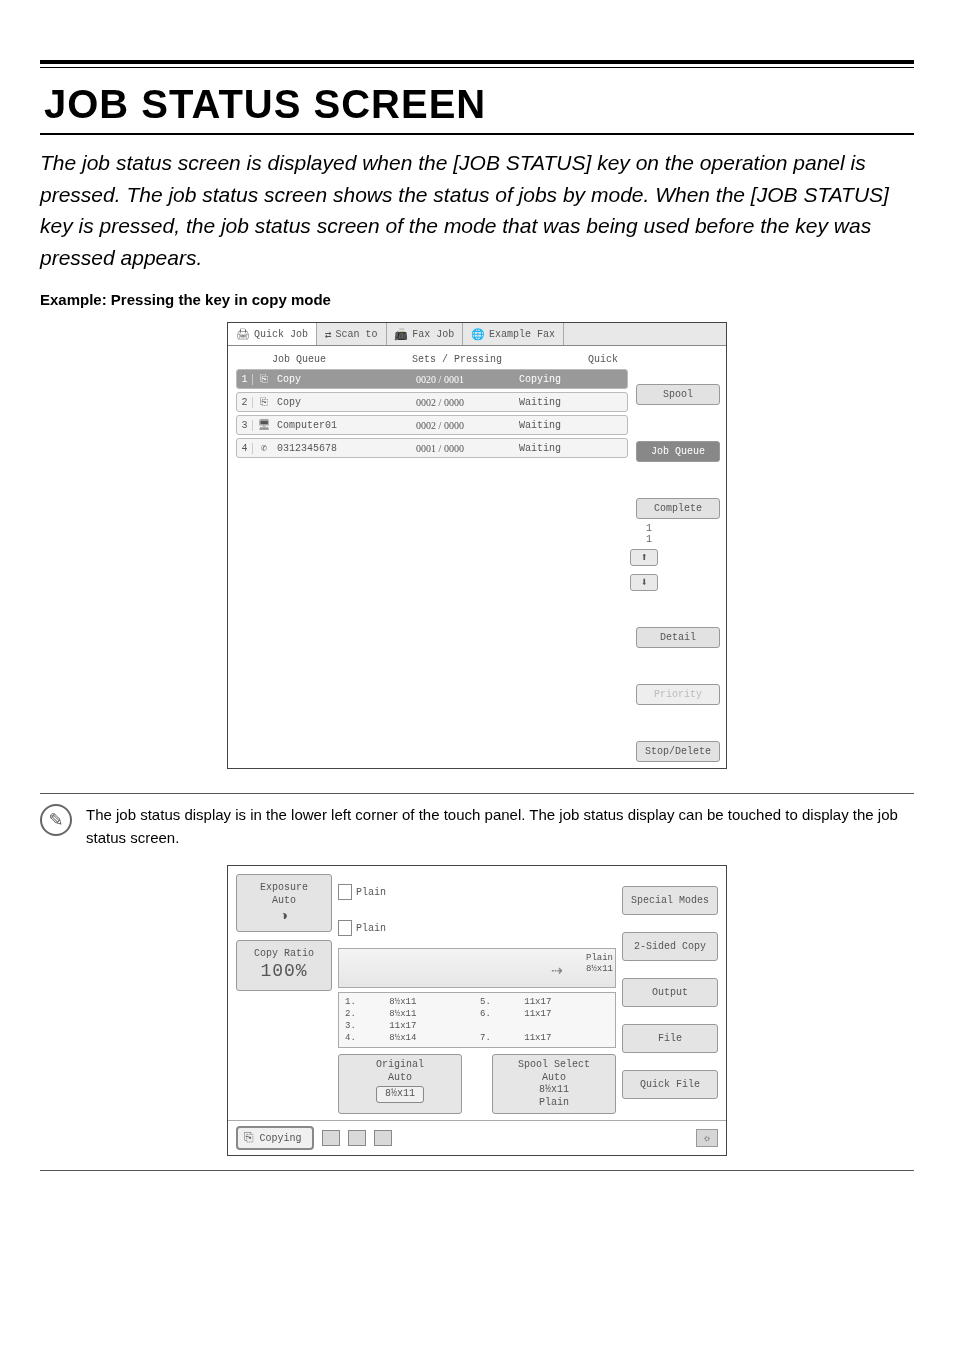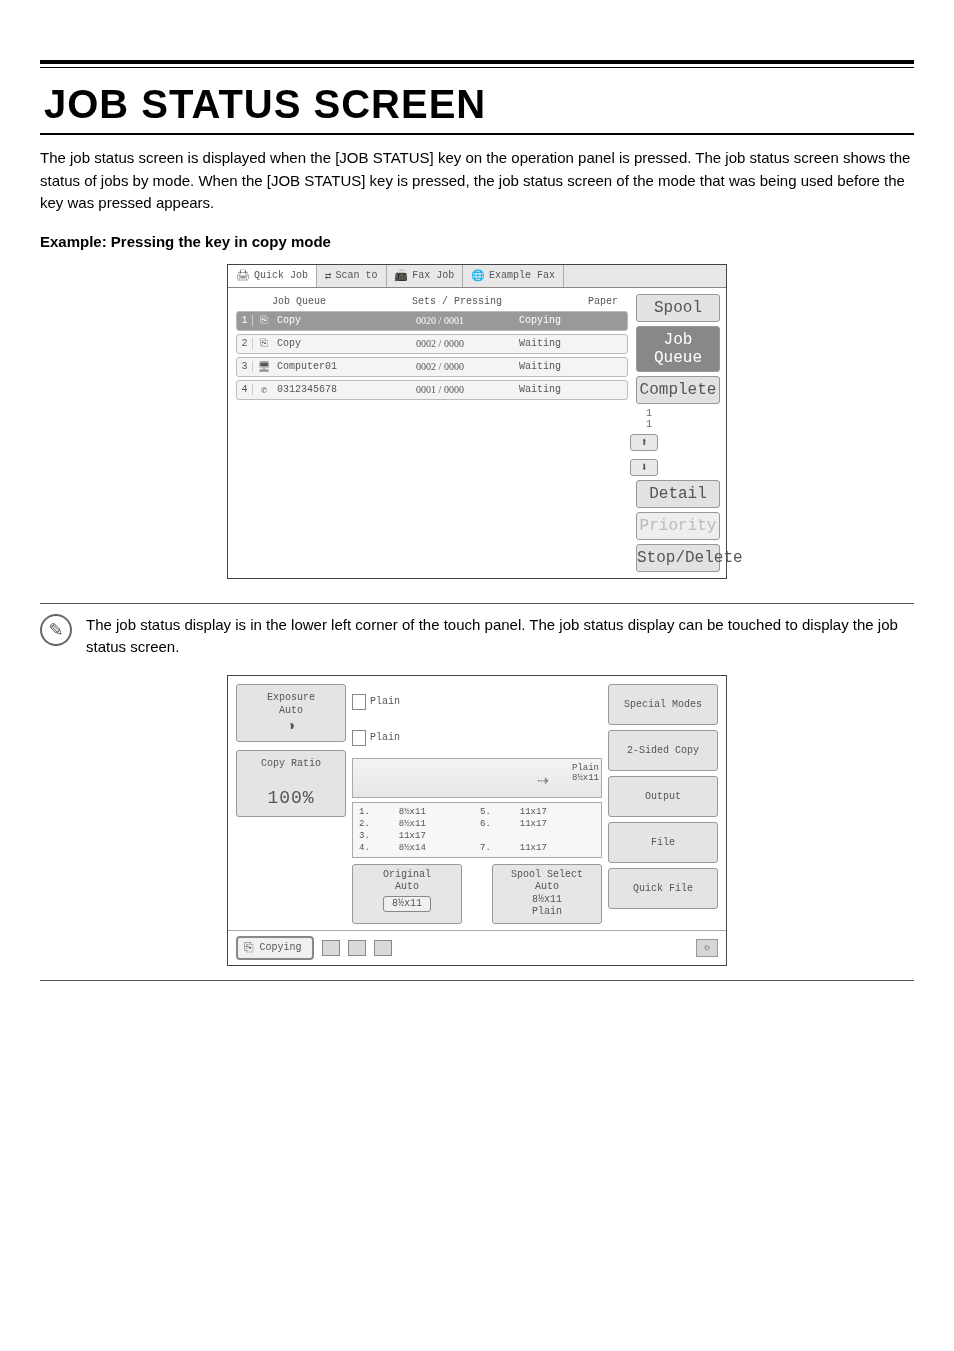--- a/index.html
+++ b/index.html
@@ -17,21 +17,21 @@
 
   h1 {
     font-size: 40px;
     font-weight: bold;
     padding: 8px 0 6px 4px;
     border-bottom: 2px solid #000;
     margin-bottom: 12px;
     letter-spacing:1px;
   }
 
-  .intro { line-height: 1.5; font-size: 15px; }
+  .intro { line-height: 1.5; font-size: 21px; font-style: italic; }
 
   .subhead { font-weight: bold; margin: 18px 0 10px 0; font-size:15px;}
 
   
   .screen1-wrap { display:flex; justify-content:center; padding:4px 0 20px 0;}
   .screen1 {
     width: 500px;
     border: 1px solid #444;
     background:#fff;
     font-family: "Courier New", monospace;
@@ -56,21 +56,21 @@
   }
   .jobrow .n { width:16px; text-align:center; border-right:1px solid #ccc;}
   .jobrow .ic { width:22px; text-align:center;}
   .jobrow .nm { width:110px; padding-left:2px; overflow:hidden; white-space:nowrap;}
   .jobrow .pg { width:110px; text-align:center;font-family:Liberation Serif, serif;}
   .jobrow .st { width:90px; text-align:center;}
   .jobrow.selected { background:#999; color:#fff; }
 
   .sidebtn {
     border:1px solid #999; border-radius:3px; text-align:center;
-    padding:4px 0; background:#e2e2e2; font-size:16px;
+    padding:4px 0; background:#e2e2e2; font-size:10px;margin-top:32px;
   }
   .sidebtn.selected { background:#888; color:#fff; }
   .sidebtn.disabled { color:#bbb; background:#eee; }
   .navbtn { width:28px; border:1px solid #999; border-radius:3px; text-align:center; font-size:12px; background:#e9e9e9; align-self:flex-end; margin-right:62px;}
   .rightcol .spacer { flex:1; }
   .counter { font-size:10px; text-align:right; padding-right:68px; color:#666; line-height:1.1;}
 
   hr.divider { border:none; border-top:1px solid #555; margin: 4px 0 10px 0;}
 
   
@@ -90,37 +90,37 @@
     background:#fff;
     font-family:"Courier New", monospace;
     font-size:10px; color:#555;
   }
   .s2-body { display:flex; padding:8px 8px 6px 8px; gap:6px;}
   .s2-left { width:110px; display:flex; flex-direction:column; gap:8px; justify-content:flex-start;}
   .panelbtn {
     border:1px solid #999; border-radius:3px; background:#e4e4e4;
     text-align:center; padding:6px 4px; font-size:10px; line-height:1.3;
   }
-  .panelbtn .big { font-size:18px; letter-spacing:1px;margin-top:17px; }
+  .panelbtn .big { font-size:18px; letter-spacing:1px; }
   .s2-mid { flex:1; position:relative;}
   .prev-top { height:36px; display:flex; gap:4px; align-items:center;}
   .sheeticon { width:14px; height:16px; border:1px solid #888; background:#fff;}
   .platen {
     height:40px; border:1px solid #aaa; margin:2px 0 4px 0; position:relative;
     background:linear-gradient(#f4f4f4,#e6e6e6);
   }
   .arrowbox { position:absolute; right:52px; top:8px; font-size:20px; color:#888;}
   .righttags { position:absolute; right:2px; top:4px; font-size:9px; text-align:right; line-height:1.2;}
   .traybox { border:1px solid #aaa; padding:2px; font-size:9px; background:#f7f7f7; margin-bottom:4px;}
   .traybox td { padding:0 2px; }
   .midbtns { display:flex; gap:30px; justify-content:center; margin-top:6px;}
-  .midbtn { border:1px solid #999; border-radius:3px; background:#e6e6e6; width:110px; text-align:center; padding:4px 2px; font-size:10px; line-height:1.25;}
+  .midbtn { border:1px solid #999; border-radius:3px; background:#e6e6e6; width:124px; text-align:center; padding:4px 2px; font-size:10px; line-height:1.25;}
   .midbtn .pill { display:inline-block; border:1px solid #888; border-radius:3px; padding:1px 8px; margin-top:2px; background:#f0f0f0;}
   .s2-right { width:110px; display:flex; flex-direction:column; gap:5px;}
-  .rbtn { border:1px solid #999; border-radius:3px; background:#e4e4e4; text-align:center; padding:14px 2px; font-size:10px;}
+  .rbtn { border:1px solid #999; border-radius:3px; background:#e4e4e4; text-align:center; padding:8px 2px; font-size:10px;margin-top:12px;}
 
   .status-bar { display:flex; align-items:center; border-top:1px solid #aaa; padding:5px 8px; gap:8px;}
   .status-chip { border:2px solid #888; border-radius:4px; padding:3px 10px 3px 6px; display:flex; align-items:center; gap:6px; background:#f0f0f0;}
   .status-chip .cicon { font-size:12px;}
   .mini { width:18px; height:16px; border:1px solid #888; background:#d9d9d9;}
   .status-right { margin-left:auto; width:22px; height:18px; border:1px solid #999; background:#d6d6d6; display:flex; align-items:center; justify-content:center;}
   .below-rule { border-top:1px solid #555; margin-top:4px; }
 </style>
 </head>
 <body>
@@ -152,21 +152,21 @@
         <span class="icon">🌐</span>
         <span>Example Fax</span>
       </div>
     </div>
 
     <div class="bodyrow">
       <div class="leftcol">
         <div class="colheads">
           <span>Job Queue</span>
           <span>Sets / Pressing</span>
-          <span>Paper</span>
+          <span>Quick</span>
         </div>
 
         <div class="jobrow selected">
           <span class="n">1</span>
           <span class="ic">⎘</span>
           <span class="nm">Copy</span>
           <span class="pg">0020 / 0001</span>
           <span class="st">Copying</span>
         </div>
         <div class="jobrow">

